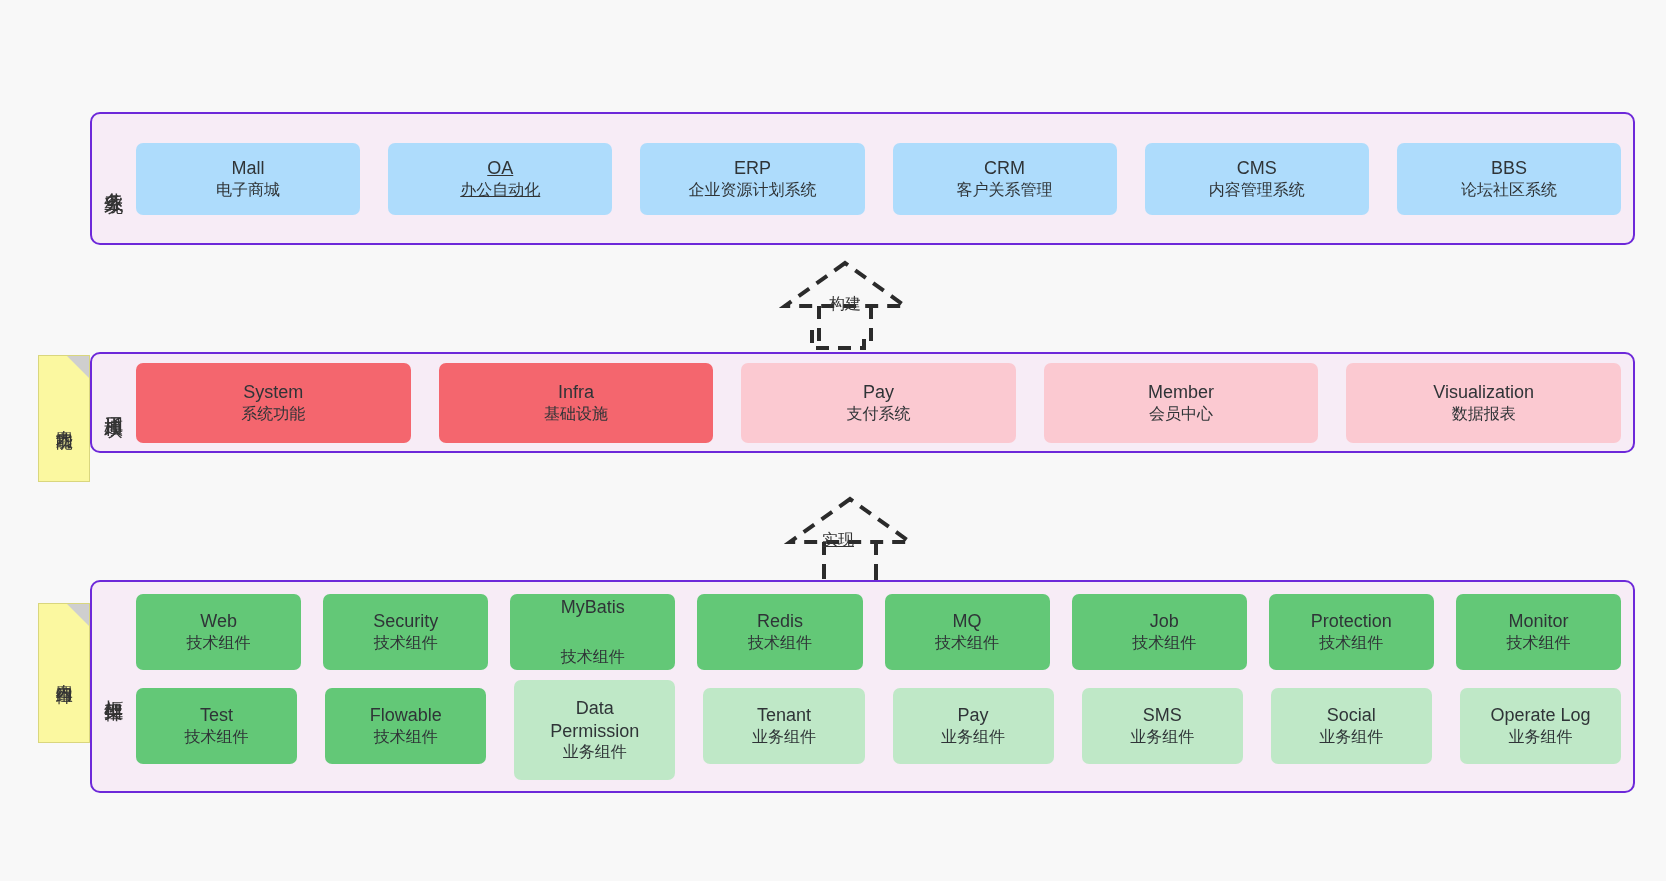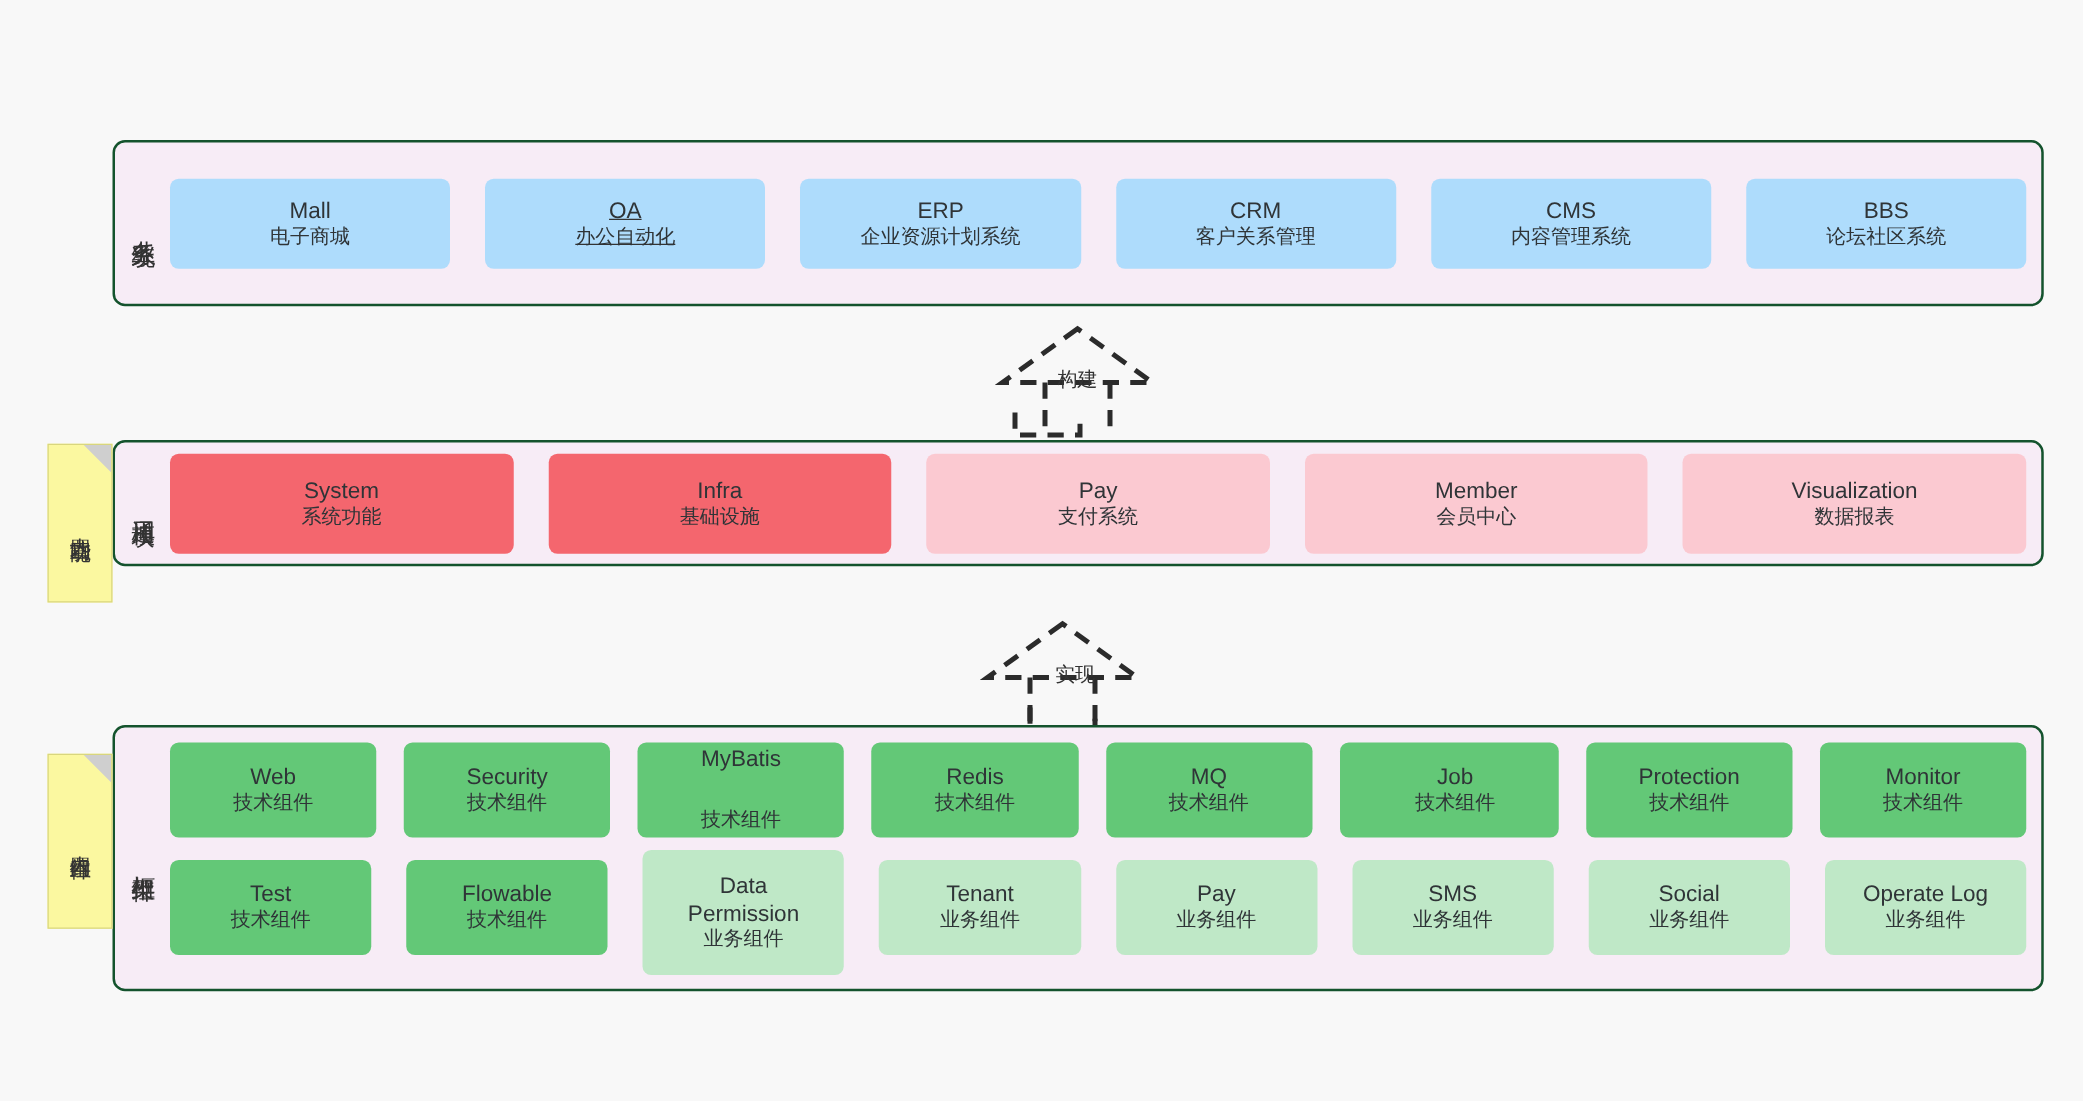--- a/index.html
+++ b/index.html
@@ -18,21 +18,21 @@
 
   .canvas {
     position: absolute;
     inset: 0;
   }
 
   
   .layer {
     position: absolute;
     background: #f7ecf6;
-    border: 2px solid #14532d;
+    border: 2px solid #6d28d9;
     border-radius: 10px;
     box-sizing: border-box;
     display: flex;
     align-items: stretch;
   }
 
   
   .layer-title {
     writing-mode: vertical-rl;
     text-orientation: upright;
@@ -161,21 +161,21 @@
           <span class="n-cn">内容管理系统</span>
         </div>
         <div class="node blue" style="height:72px;">
           <span class="n-en">BBS</span>
           <span class="n-cn">论坛社区系统</span>
         </div>
       </div>
     </div>
   </div>
 
-  <div class="arrow-group" style="left:784px; top:258px; width:160px; height:90px;">
+  <div class="arrow-group" style="left:767px; top:258px; width:160px; height:90px;">
     <svg width="160" height="90" viewBox="0 0 160 90">
 
       <path d="M 78 5 L 18 48 L 138 48 Z" fill="none" stroke="#2b2b2b" stroke-width="4" stroke-dasharray="13 9" stroke-linecap="butt"></path>
 
       <path d="M 52 48 L 52 90 M 104 48 L 104 90" fill="none" stroke="#2b2b2b" stroke-width="4" stroke-dasharray="13 9"></path>
     </svg>
     <div class="arrow-label" style="left:62px; top:36px;">构建</div>
   </div>
   <div class="arrow-group" style="left:812px; top:330px; width:56px; height:20px;">
     <svg width="56" height="20" viewBox="0 0 56 20">
@@ -214,21 +214,21 @@
   <div class="note" style="left:38px; top:355px; width:52px; height:127px;">
     <span class="fold"></span>
     <span class="note-text">内置功能</span>
   </div>
 
   <div class="arrow-group" style="left:772px; top:494px; width:160px; height:90px;">
     <svg width="160" height="90" viewBox="0 0 160 90">
       <path d="M 78 5 L 18 48 L 138 48 Z" fill="none" stroke="#2b2b2b" stroke-width="4" stroke-dasharray="13 9" stroke-linecap="butt"></path>
       <path d="M 52 48 L 52 90 M 104 48 L 104 90" fill="none" stroke="#2b2b2b" stroke-width="4" stroke-dasharray="13 9"></path>
     </svg>
-    <div class="arrow-label" style="left:72px; top:36px;">实现</div>
+    <div class="arrow-label" style="left:50px; top:36px;text-decoration:underline;">实现</div>
   </div>
   <div class="arrow-group" style="left:824px; top:566px; width:56px; height:20px;">
     <svg width="56" height="20" viewBox="0 0 56 20">
       <path d="M 0 0 L 0 18 L 52 18 L 52 0" fill="none" stroke="#2b2b2b" stroke-width="4" stroke-dasharray="13 9"></path>
     </svg>
   </div>
 
   <div class="layer" id="layer-framework" style="left:90px; top:580px; width:1545px; height:213px;">
     <div class="layer-title">框架组件</div>
     <div class="layer-body">

